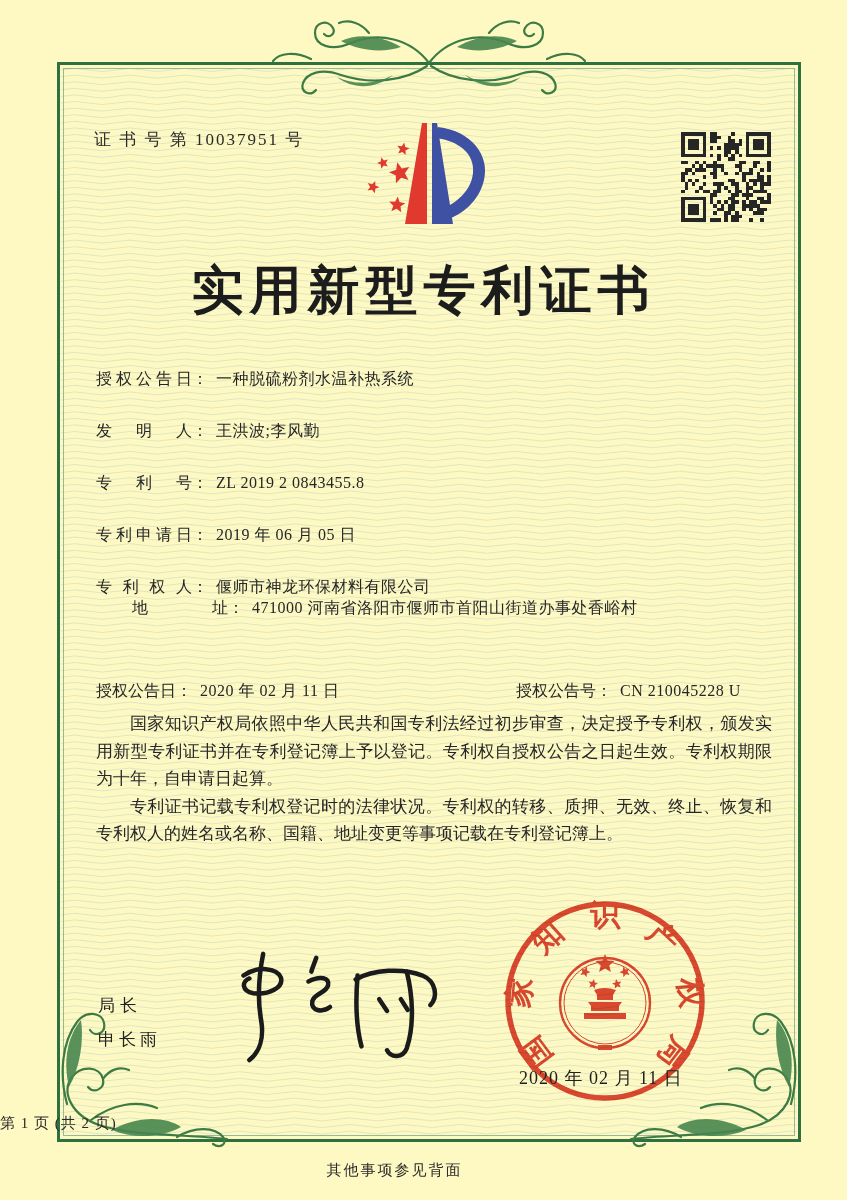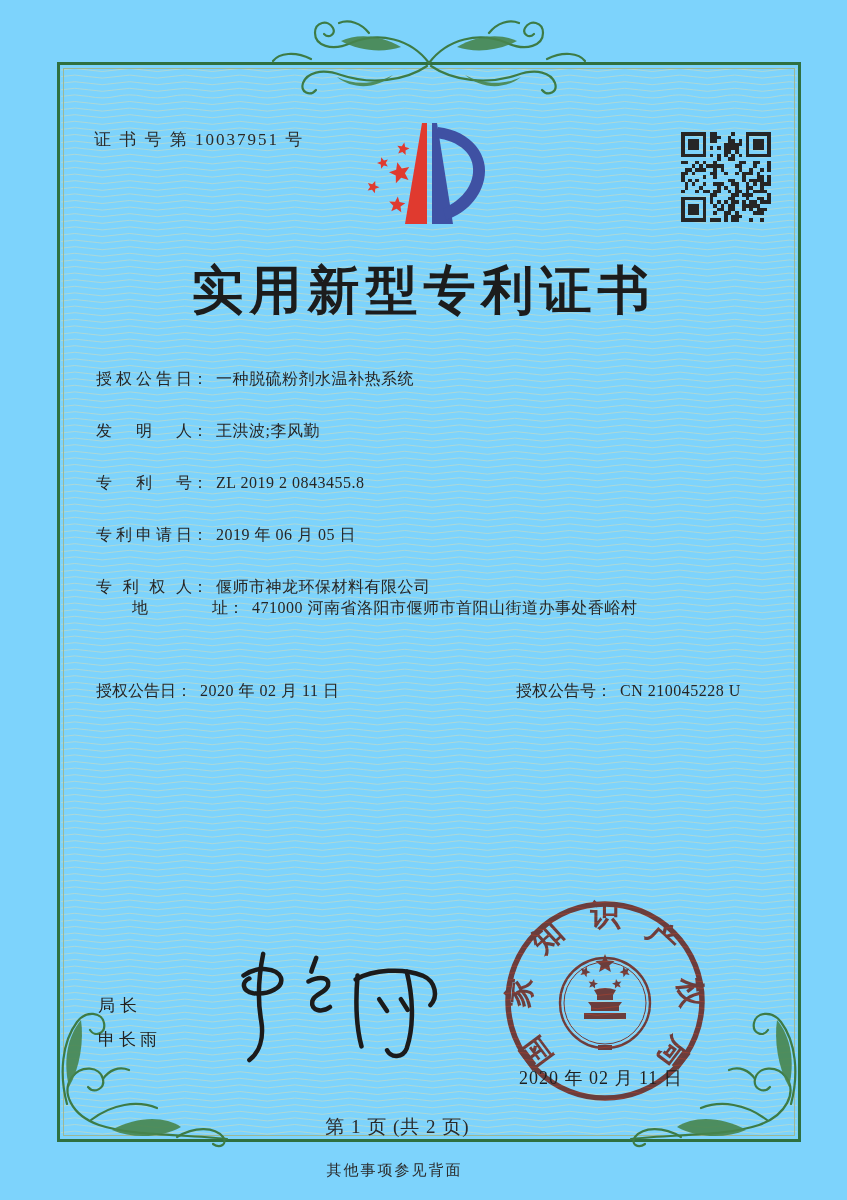--- a/index.html
+++ b/index.html
@@ -1,17 +1,17 @@
 <!DOCTYPE html>
 <html><head>
 <meta charset="utf-8">
 <style>
   html,body{margin:0;padding:0;}
   body{width:847px;height:1200px;background:#faf4e2;font-family:"Liberation Serif","DejaVu Serif",serif;}
-  .page{position:relative;width:847px;height:1200px;background:#7dd3fc;overflow:hidden;text-decoration:underline;}
+  .page{position:relative;width:847px;height:1200px;background:#fef9c3;overflow:hidden;text-decoration:underline;}
   .abs{position:absolute;}
   
   .frame-outer{position:absolute;left:57px;top:62px;width:744px;height:1080px;border:3px solid #2f7040;box-sizing:border-box;}
   .frame-inner{position:absolute;left:63px;top:68px;width:732px;height:1068px;border:1px solid #9cb795;box-sizing:border-box;}
   
   #guilloche{position:absolute;left:61px;top:66px;opacity:.62;}
   #guilloche path{fill:none;stroke:#c9dcc2;stroke-width:1;}
   
   .fl{fill:none;stroke:#3d7b45;stroke-width:2.2;stroke-linecap:round;}
   .flf{fill:#47854e;stroke:none;opacity:.9;}
@@ -23,21 +23,21 @@
   .colon{margin-right:8px;}
   .fval{letter-spacing:.5px;}
   .grant2{position:absolute;left:420px;top:0;font-size:16px;color:#262626;white-space:nowrap;}
   .paras{position:absolute;left:96px;top:710px;width:676px;font-size:17px;line-height:27.5px;color:#262626;text-align:justify;}
   .paras p{margin:0;text-indent:2em;}
   .officer-title{position:absolute;left:98px;top:986px;font-size:17px;letter-spacing:5px;color:#222;margin-top:8px;}
   .officer-name{position:absolute;left:98px;top:1028px;font-size:17px;letter-spacing:4px;color:#222;}
   .sig{position:absolute;left:212px;top:948px;}
   .seal{position:absolute;left:500px;top:896px;mix-blend-mode:multiply;opacity:.92;}
   .seal-date{position:absolute;left:519px;top:1066px;font-size:18px;color:#1f1f1f;letter-spacing:1px;white-space:nowrap;}
-  .page-ind{position:absolute;left:0;right:52px;top:1114px;text-align:center;font-size:19px;color:#2a2a2a;letter-spacing:1px;}
+  .page-ind{position:absolute;left:0;right:52px;top:1114px;font-size:15px;color:#2a2a2a;letter-spacing:1px;}
   .back-note{position:absolute;left:0;right:58px;top:1161px;text-align:center;font-size:15px;color:#2a2a2a;letter-spacing:2px;}
   .logo{position:absolute;left:360px;top:118px;}
   .qr{position:absolute;left:681px;top:132px;width:90px;height:90px;}
 </style>
 </head>
 <body>
 
 <div class="page">
 
   <svg id="guilloche" width="736" height="1072">
@@ -565,20 +565,24 @@
     <span class="flabel">地址</span><span class="colon">：</span><span class="fval">471000 河南省洛阳市偃师市首阳山街道办事处香峪村</span>
   </div>
 
   <div class="frow" style="top:681px;">
     <span>授权公告日</span><span class="colon">：</span><span class="fval">2020 年 02 月 11 日</span>
     <span class="grant2">
       <span>授权公告号</span><span class="colon">：</span><span class="fval">CN 210045228 U</span>
     </span>
   </div>
 
+  <div class="paras">
+    <p>国家知识产权局依照中华人民共和国专利法经过初步审查，决定授予专利权，颁发实用新型专利证书并在专利登记簿上予以登记。专利权自授权公告之日起生效。专利权期限为十年，自申请日起算。</p>
+    <p>专利证书记载专利权登记时的法律状况。专利权的转移、质押、无效、终止、恢复和专利权人的姓名或名称、国籍、地址变更等事项记载在专利登记簿上。</p>
+  </div>
 
   <div class="officer-title">局长</div>
   <div class="officer-name">申长雨</div>
 
   <svg class="sig" width="240" height="118" viewBox="0 0 240 120">
     <g stroke="#1b1b1b" stroke-width="4.6" fill="none" stroke-linecap="round">
       <path d="M50,6 C46,26 44,52 48,74 C51,92 46,106 36,114"></path>
       <path d="M30,28 C44,18 64,20 68,30 C71,40 56,48 40,46 C28,44 28,34 36,31"></path>
       <path d="M104,10 C102,16 100,20 99,24"></path>
       <path d="M96,34 C108,28 118,30 116,38 C114,46 102,46 100,54 C98,64 110,66 118,60"></path>

